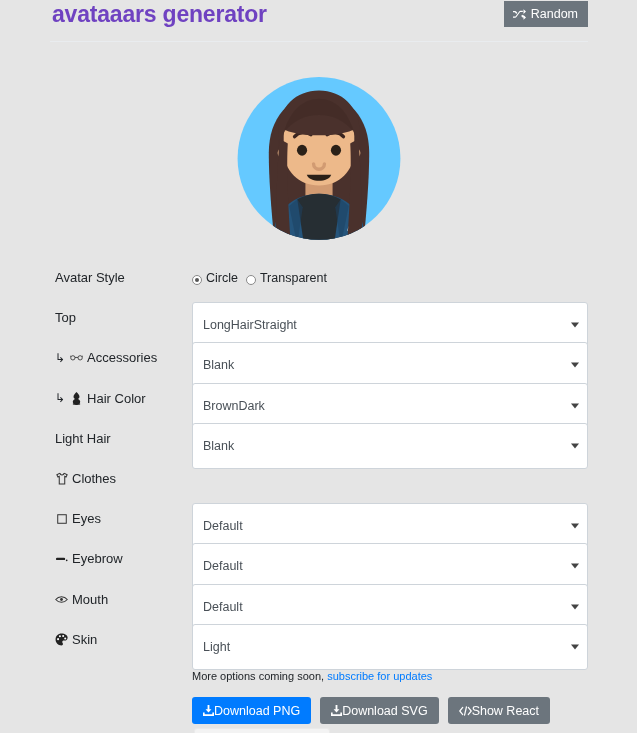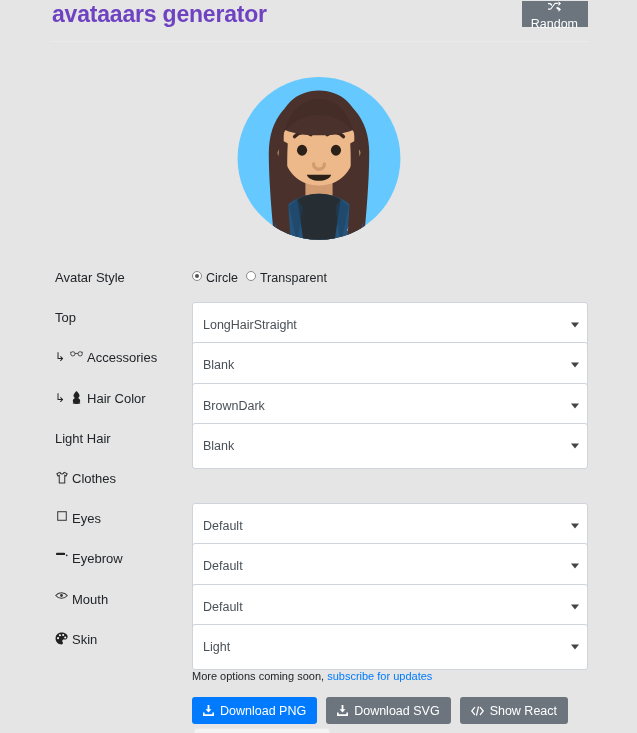--- a/index.html
+++ b/index.html
@@ -47,21 +47,20 @@
     background: #6c757d;
     border: none;
     border-radius: 0;
     color: #ffffff;
     font-size: 12.5px;
     font-family: "Liberation Sans", sans-serif;
     display: flex;
     align-items: center;
     gap: 5px;
     cursor: pointer;
-    flex-direction: column;
   }
   .random-btn .ico { display: inline-flex; align-items: center; }
 
   .hr {
     position: absolute;
     left: 50px;
     top: 41px;
     width: 538px;
     height: 1px;
     background: #e9ecef;
@@ -90,21 +89,21 @@
     margin-bottom: 0px;
   }
   .row .label {
     position: absolute;
     left: 55px;
     top: 8px;
     font-size: 13px;
     color: #212529;
     white-space: nowrap;
     display: flex;
-    align-items: flex-start;
+    align-items: center;
     gap: 4px;
   }
   .row .label .sub-arrow {
     color: #212529;
     font-size: 12px;
     margin-right: 1px;
   }
   .row .label .lbl-ico {
     display: inline-flex;
     align-items: center;
@@ -149,21 +148,21 @@
   .radios {
     display: flex;
     align-items: center;
     gap: 4px;
     padding-top: 9px;
     font-size: 12.5px;
     color: #212529;
   }
   .radio-item {
     display: inline-flex;
-    align-items: flex-start;
+    align-items: flex-end;
     gap: 4px;
     cursor: pointer;
     white-space: nowrap;
   }
   .radio-item + .radio-item { margin-left: 4px; }
   .radio-dot {
     width: 10px; height: 10px;
     border-radius: 50%;
     border: 1px solid #8a8a8a;
     background: #fff;
@@ -204,21 +203,20 @@
   }
   .btn {
     height: 27px;
     border: none;
     border-radius: 3px;
     color: #fff;
     font-size: 12.5px;
     font-family: "Liberation Sans", sans-serif;
     display: inline-flex;
     align-items: center;
-    gap: 6px;
     padding: 9px 11px;
     cursor: pointer;
     white-space: nowrap;
   }
   .btn.primary { background: #007bff; }
   .btn.secondary { background: #6c757d; }
   .btn .ico { display: inline-flex; align-items: center; }
   .btn .code-ico { font-size: 11px; letter-spacing: -0.5px; }
 
   .ghost-bar {

